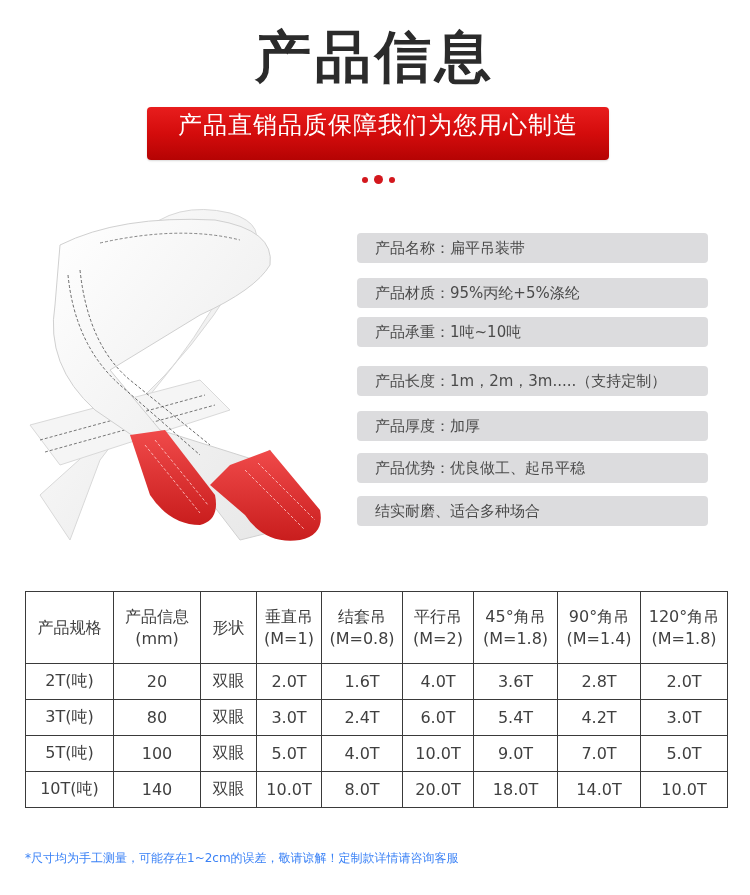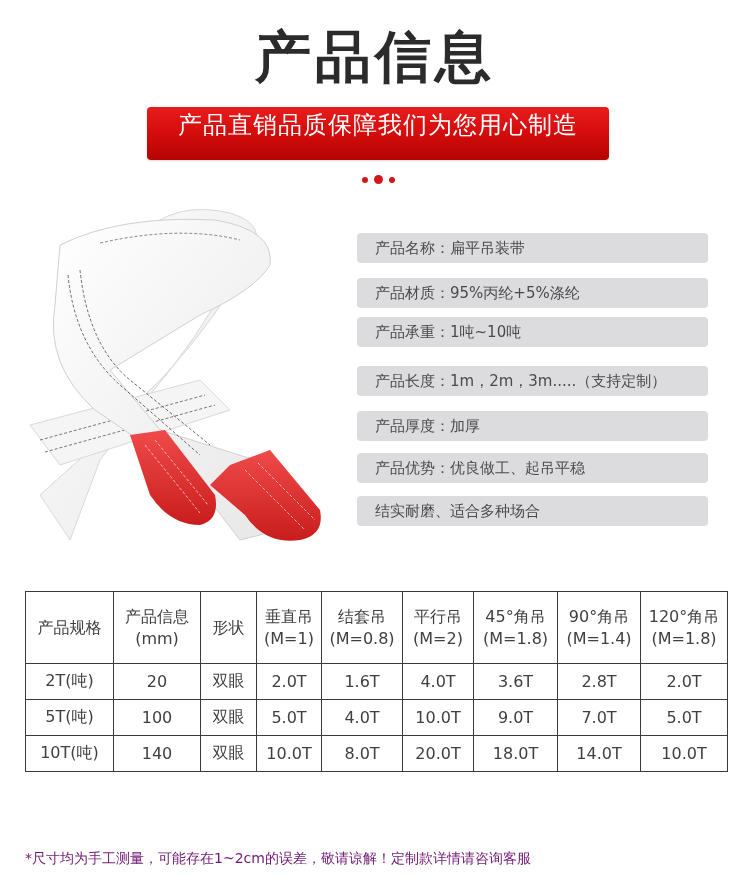--- a/index.html
+++ b/index.html
@@ -36,21 +36,21 @@
     position: absolute; left: 25px; top: 591px; border-collapse: collapse;
     font-size: 16px; color: #404040;
   }
   table.spec td, table.spec th {
     border: 1.5px solid #3a3a3a; text-align: center; font-weight: normal; padding: 0;
   }
   table.spec th { height: 72px; line-height: 22px; font-size: 16px; }
   table.spec td { height: 36px; }
 
   .note {
-    position: absolute; left: 25px; top: 850px; font-size: 14px; color: #701a75; white-space: nowrap;
+    position: absolute; left: 25px; top: 850px; font-size: 12px; color: #3b82f6; white-space: nowrap;
   }
 </style>
 </head>
 <body>
 
 <div class="title">产品信息</div>
 <div class="banner">产品直销品质保障我们为您用心制造</div>
 <div class="dots">
   <span class="dot s1"></span>
   <span class="dot s2"></span>
@@ -132,20 +132,31 @@
       <td>20</td>
       <td>双眼</td>
       <td>2.0T</td>
       <td>1.6T</td>
       <td>4.0T</td>
       <td>3.6T</td>
       <td>2.8T</td>
       <td>2.0T</td>
     </tr>
     <tr>
+      <td>3T(吨)</td>
+      <td>80</td>
+      <td>双眼</td>
+      <td>3.0T</td>
+      <td>2.4T</td>
+      <td>6.0T</td>
+      <td>5.4T</td>
+      <td>4.2T</td>
+      <td>3.0T</td>
+    </tr>
+    <tr>
       <td>5T(吨)</td>
       <td>100</td>
       <td>双眼</td>
       <td>5.0T</td>
       <td>4.0T</td>
       <td>10.0T</td>
       <td>9.0T</td>
       <td>7.0T</td>
       <td>5.0T</td>
     </tr>

